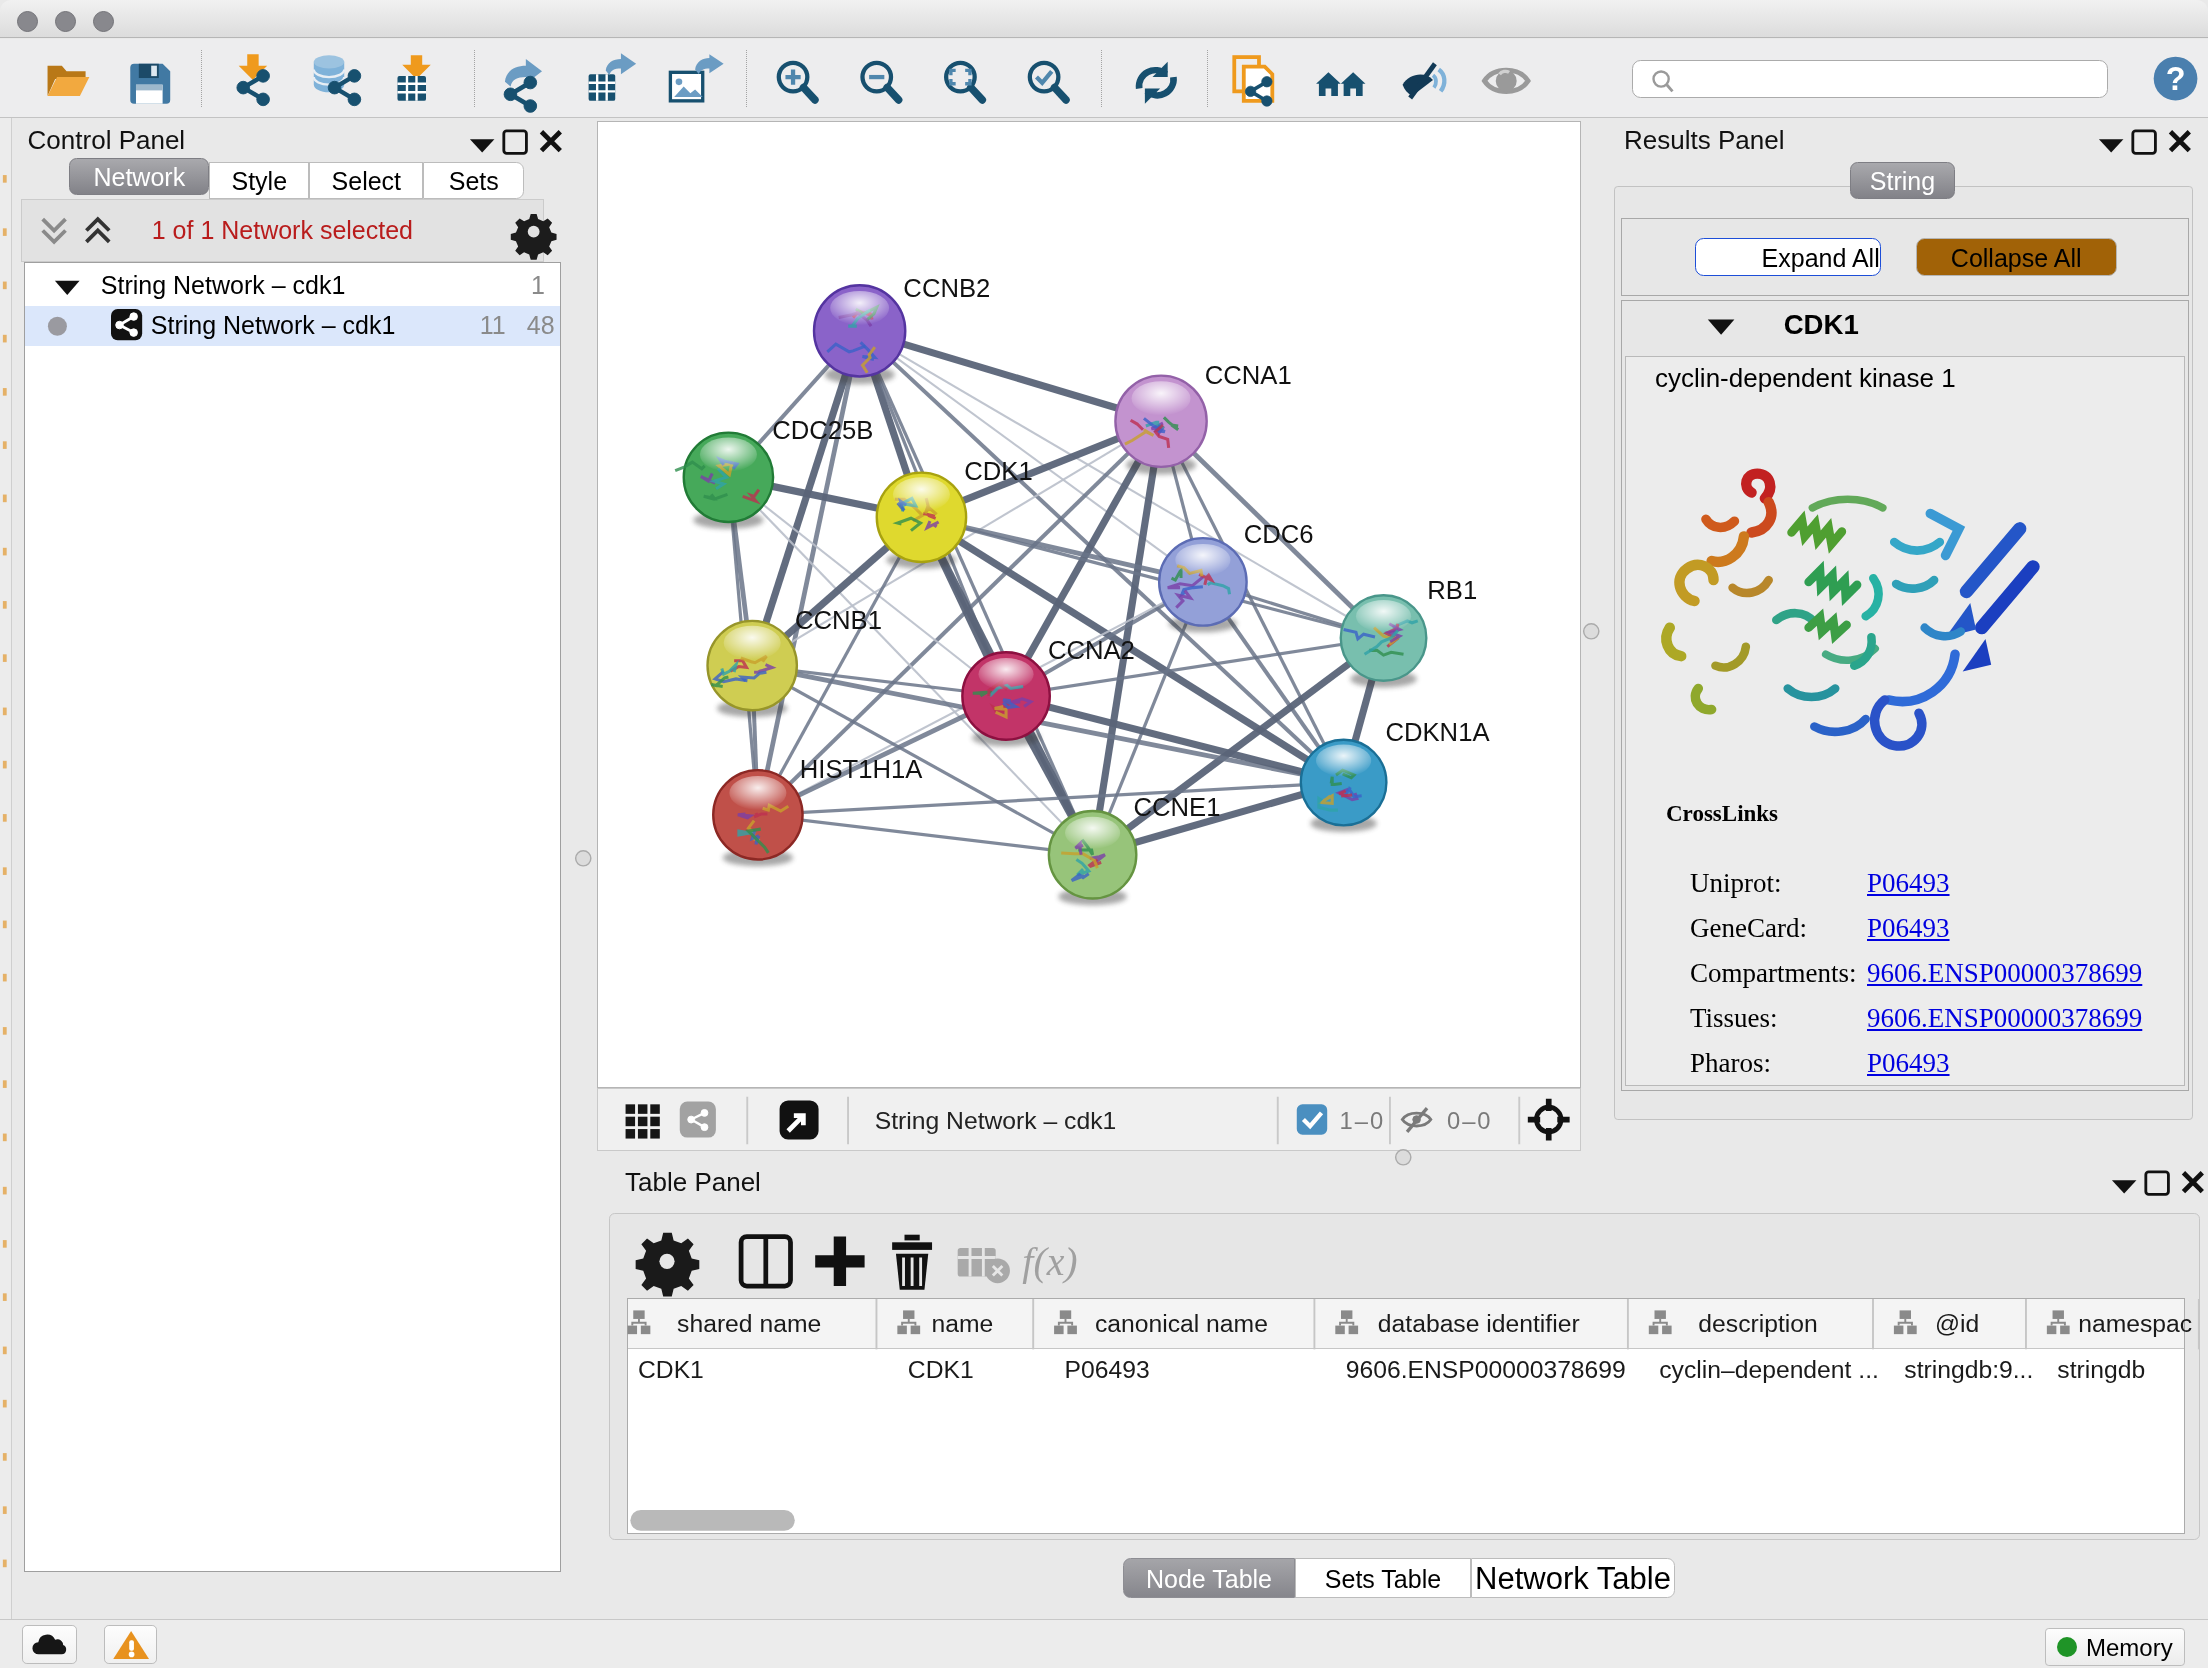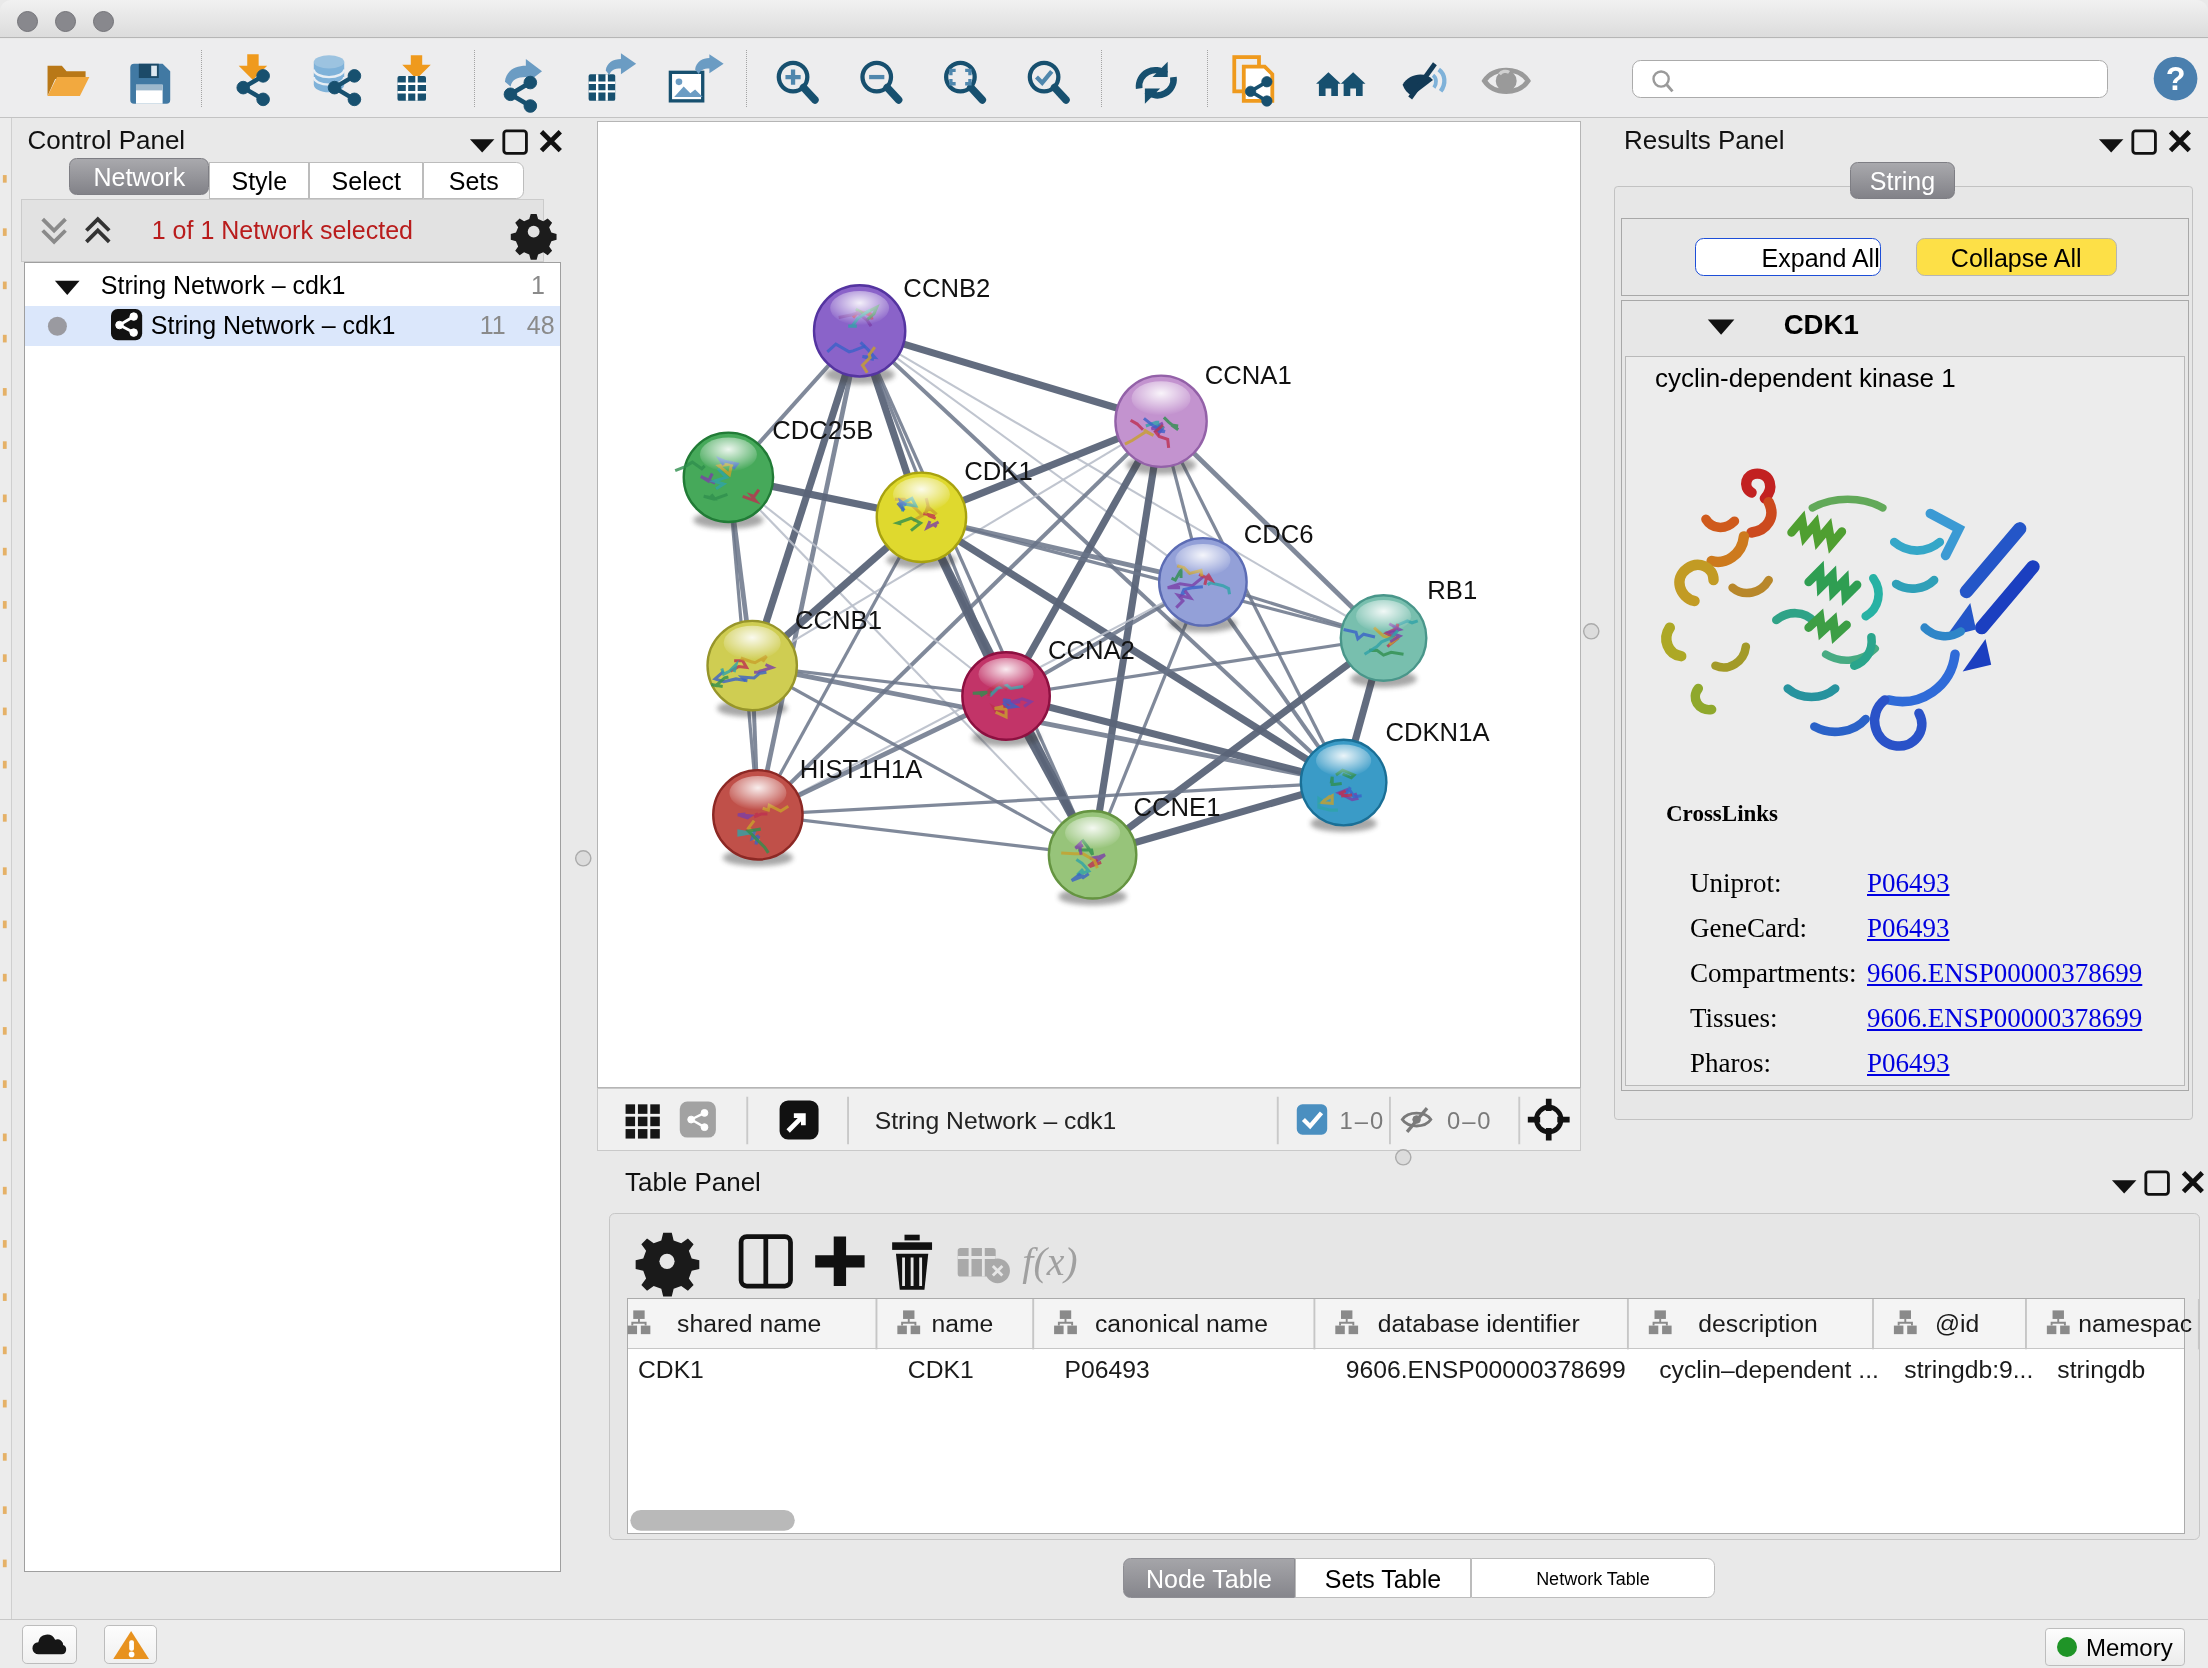--- a/index.html
+++ b/index.html
@@ -575,21 +575,21 @@
   <div class="ptitle abs" style="left:26px;top:6.7px">Results Panel</div>
   <svg width="114" height="32" style="left:491px;top:9.5px" viewBox="0 0 120 34">
     <path d="M10 12l13 14 13-14z" fill="#111"></path>
     <rect x="46" y="3" width="24" height="24" fill="none" stroke="#111" stroke-width="3" rx="3"></rect>
     <path d="M86 4l20 20M106 4l-20 20" stroke="#111" stroke-width="5"></path>
   </svg>
   <div class="abs" style="left:252px;top:44px;width:105px;height:37px;line-height:37px;text-align:center;font-size:25px;color:#fff;background:linear-gradient(#a9a9ad,#828288);border:1px solid #7e7e84;border-radius:7.6px;z-index:5">String</div>
   <div class="abs" style="left:16px;top:68px;width:579px;height:934px;background:#e7e7e7;border:1px solid #c2c2c2;border-radius:3.8px">
     <div class="abs" style="left:5.7px;top:31px;width:568px;height:78px;border:1px solid #a8a8a8">
       <div class="abs" style="left:73px;top:19px;width:186px;height:38px;background:#fff;border:1px solid #1d4ed8;border-radius:8.6px;text-align:right;line-height:38px;font-size:25px">Expand All</div>
-      <div class="abs" style="left:294px;top:19px;width:201px;height:38px;background:#fde047;border:1px solid #b5b5b5;border-radius:8.6px;text-align:center;line-height:38px;font-size:25px">Collapse All</div>
+      <div class="abs" style="left:294px;top:19px;width:201px;height:38px;background:#a16207;border:1px solid #b5b5b5;border-radius:8.6px;text-align:center;line-height:38px;font-size:25px">Collapse All</div>
     </div>
     <div class="abs" style="left:5.7px;top:113px;width:568px;height:791px;border:1px solid #a8a8a8">
       <svg width="57" height="38" style="left:82px;top:11.4px" viewBox="0 0 60 40">
           <path d="M4 8l14 16L32 8z" fill="#111"></path>
         </svg>
       <div class="abs" style="left:162px;top:7.6px;font-size:27.6px;font-weight:bold">CDK1</div>
       <div class="abs" style="left:2.9px;top:55px;width:560px;height:730px;background:#ececec;border:1px solid #b9b9b9">
         <div class="abs" style="left:29.5px;top:5.7px;font-size:26px">cyclin-dependent kinase 1</div>
       </div>
     </div>
@@ -742,21 +742,21 @@
 <text x="785" y="143">9606.ENSP00000378699</text>
 <text x="1115" y="143">cyclin–dependent ...</text>
 <text x="1373" y="143">stringdb:9...</text>
 <text x="1534" y="143">stringdb</text>
 <rect x="32" y="282" width="173" height="22" rx="11" fill="#b9b9b9"></rect>
   </g>
 </svg>
 
 <div class="abs" style="left:1123px;top:1558px;width:172px;height:40px;line-height:40px;background:linear-gradient(#a5a5a9,#86868c);color:#fff;font-size:25px;text-align:center;border:1px solid #8d8d93;border-radius:7.6px 0 0 7.6px">Node Table</div>
 <div class="abs" style="left:1295px;top:1558px;width:176px;height:40px;line-height:40px;background:#fff;color:#000;font-size:25px;text-align:center;border:1px solid #bcbcbc">Sets Table</div>
-<div class="abs" style="left:1471px;top:1558px;width:244px;height:40px;line-height:40px;background:#fff;color:#000;font-size:18px;text-align:center;border:1px solid #bcbcbc;border-radius:0 7.6px 7.6px 0">Network Table</div>
+<div class="abs" style="left:1471px;top:1558px;width:204px;height:40px;line-height:40px;background:#fff;color:#000;font-size:31px;text-align:center;border:1px solid #bcbcbc;border-radius:0 7.6px 7.6px 0">Network Table</div>
 
 <div class="abs" style="left:0;top:1619px;width:2208px;height:49px;background:#ececec;border-top:1px solid #c8c8c8">
   <div class="abs" style="left:22px;top:4.8px;width:55px;height:39px;background:linear-gradient(#fdfdfd,#f0f0f0);border:1px solid #bcbcbc;border-radius:4.8px">
     <svg width="44" height="30" style="left:4.8px;top:2.9px" viewBox="0 0 46 32">
         <path d="M11 27a6.5 6.5 0 0 1-0.5-13 9.5 9.5 0 0 1 18-2.5 6 6 0 0 1 8.5 5.5 5.2 5.2 0 0 1-1.5 10z" fill="#161616"></path>
       </svg>
   </div>
   <div class="abs" style="left:104px;top:4.8px;width:53px;height:39px;background:linear-gradient(#fdfdfd,#f0f0f0);border:1px solid #bcbcbc;border-radius:4.8px">
     <svg width="44" height="32" style="left:5.7px;top:2.9px" viewBox="0 0 46 34">
       <path d="M21 2L40 32H2z" fill="#e8921f"></path>

